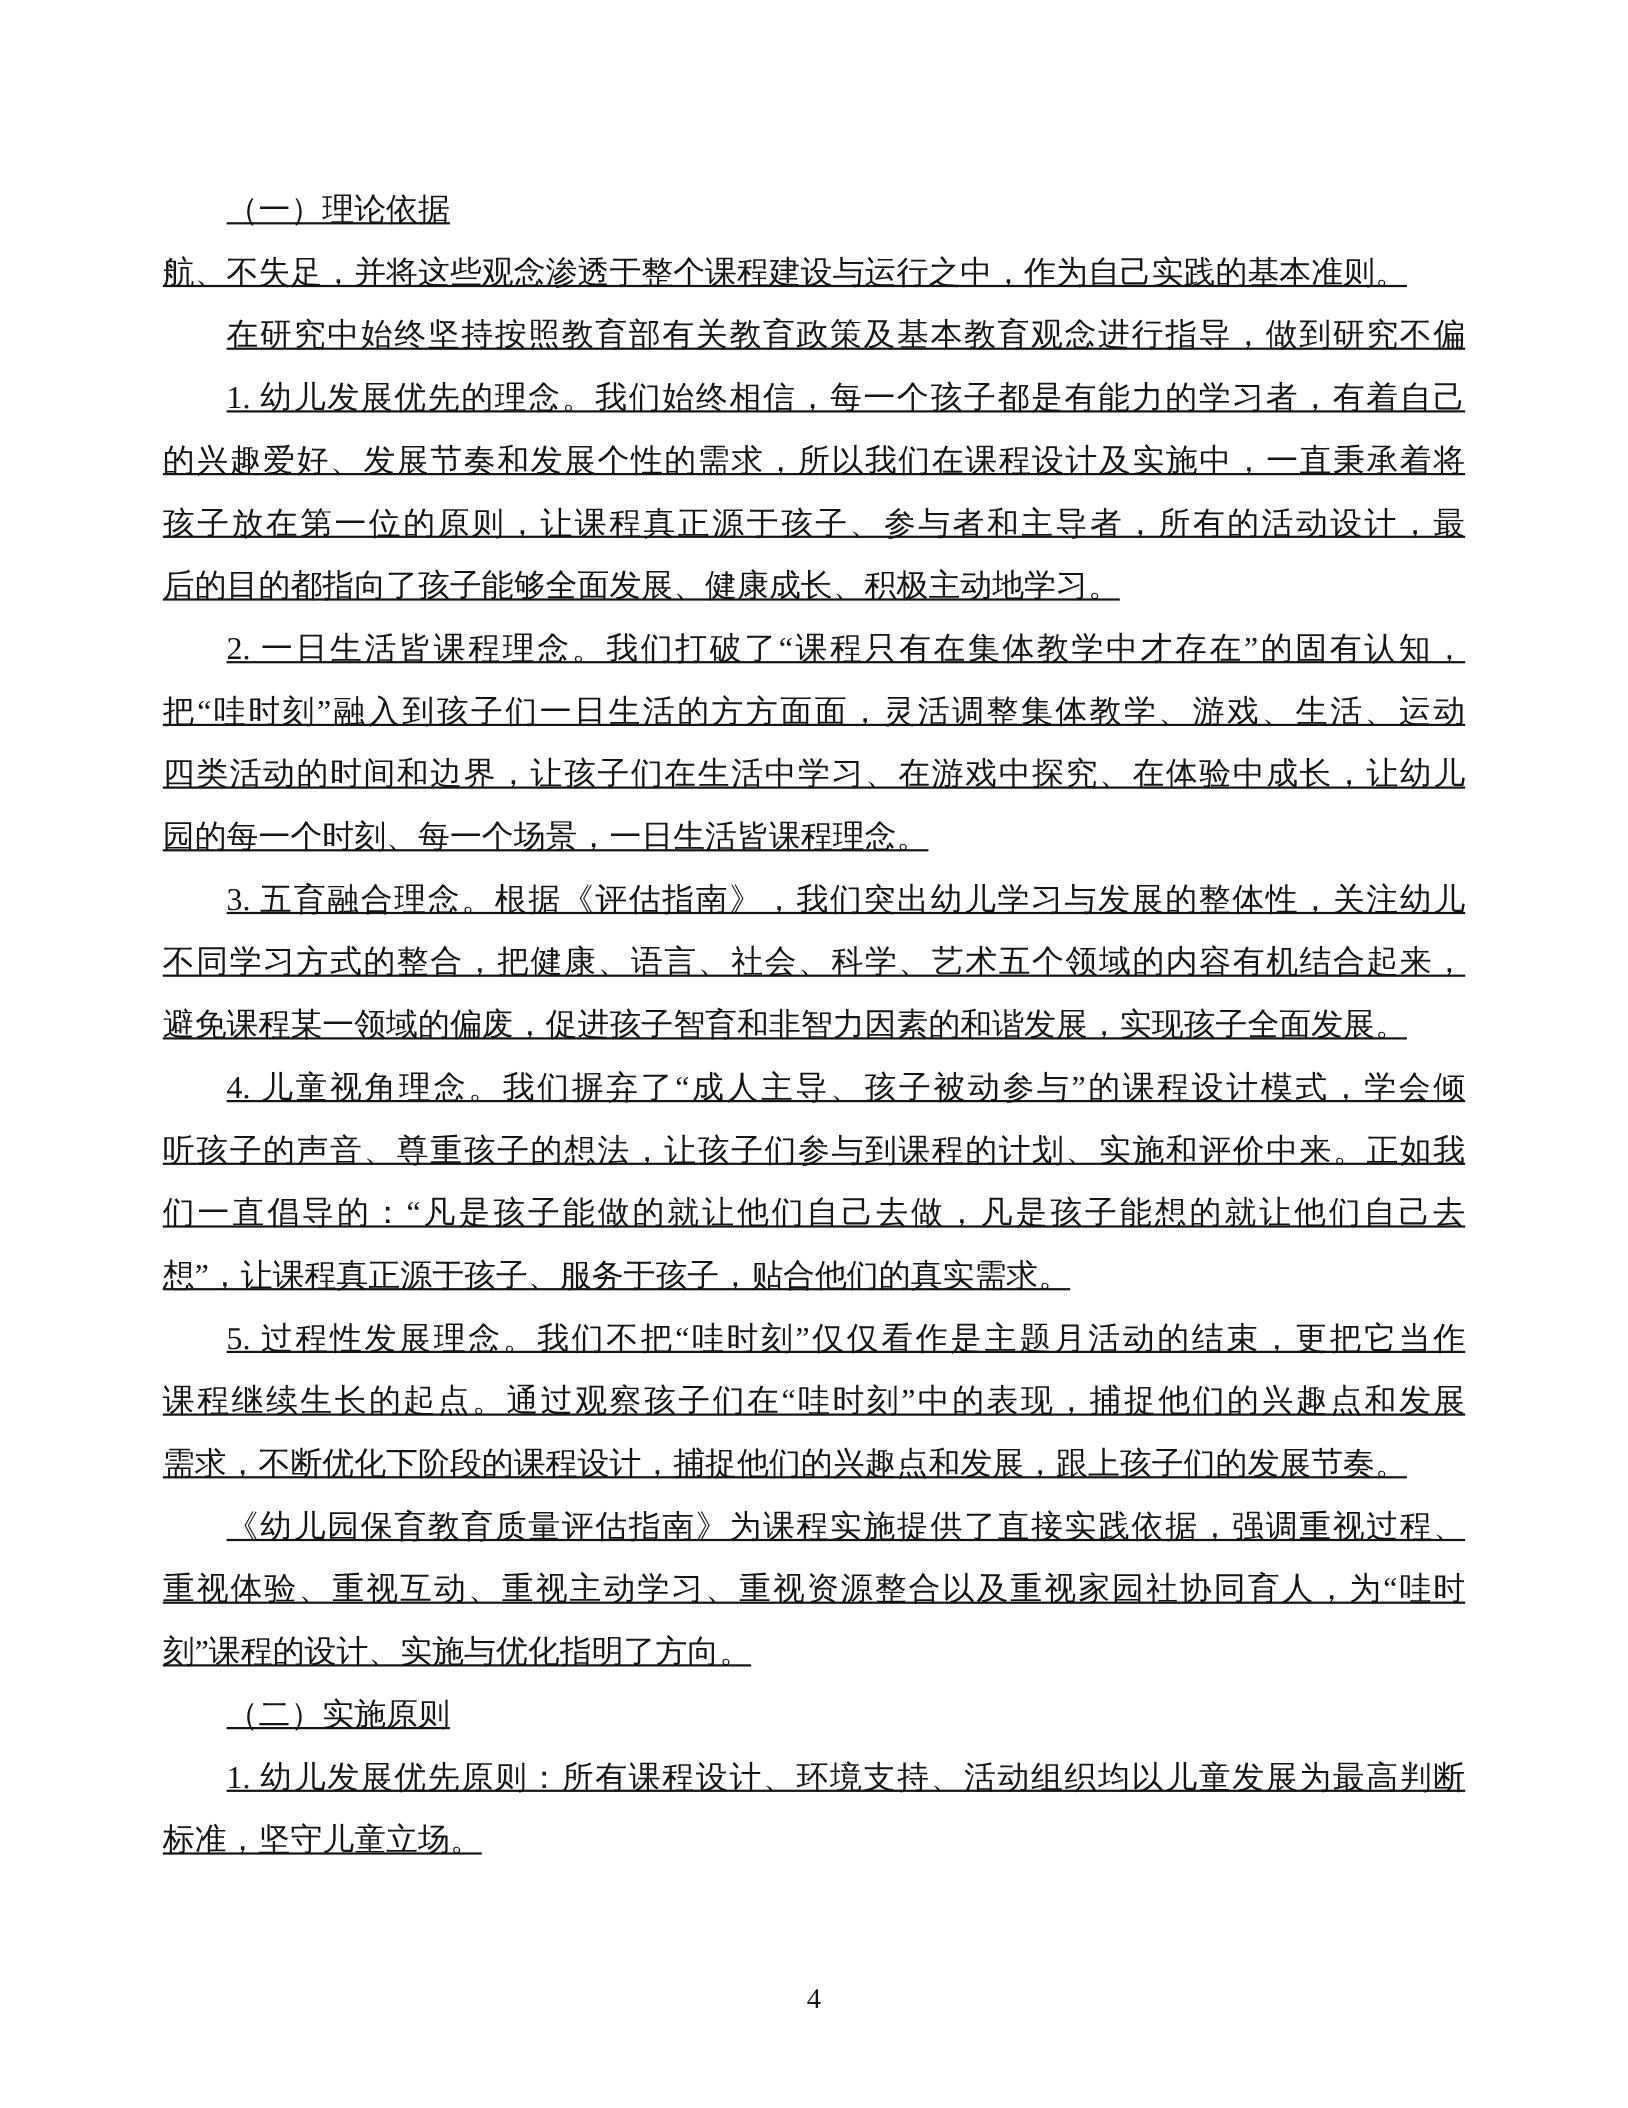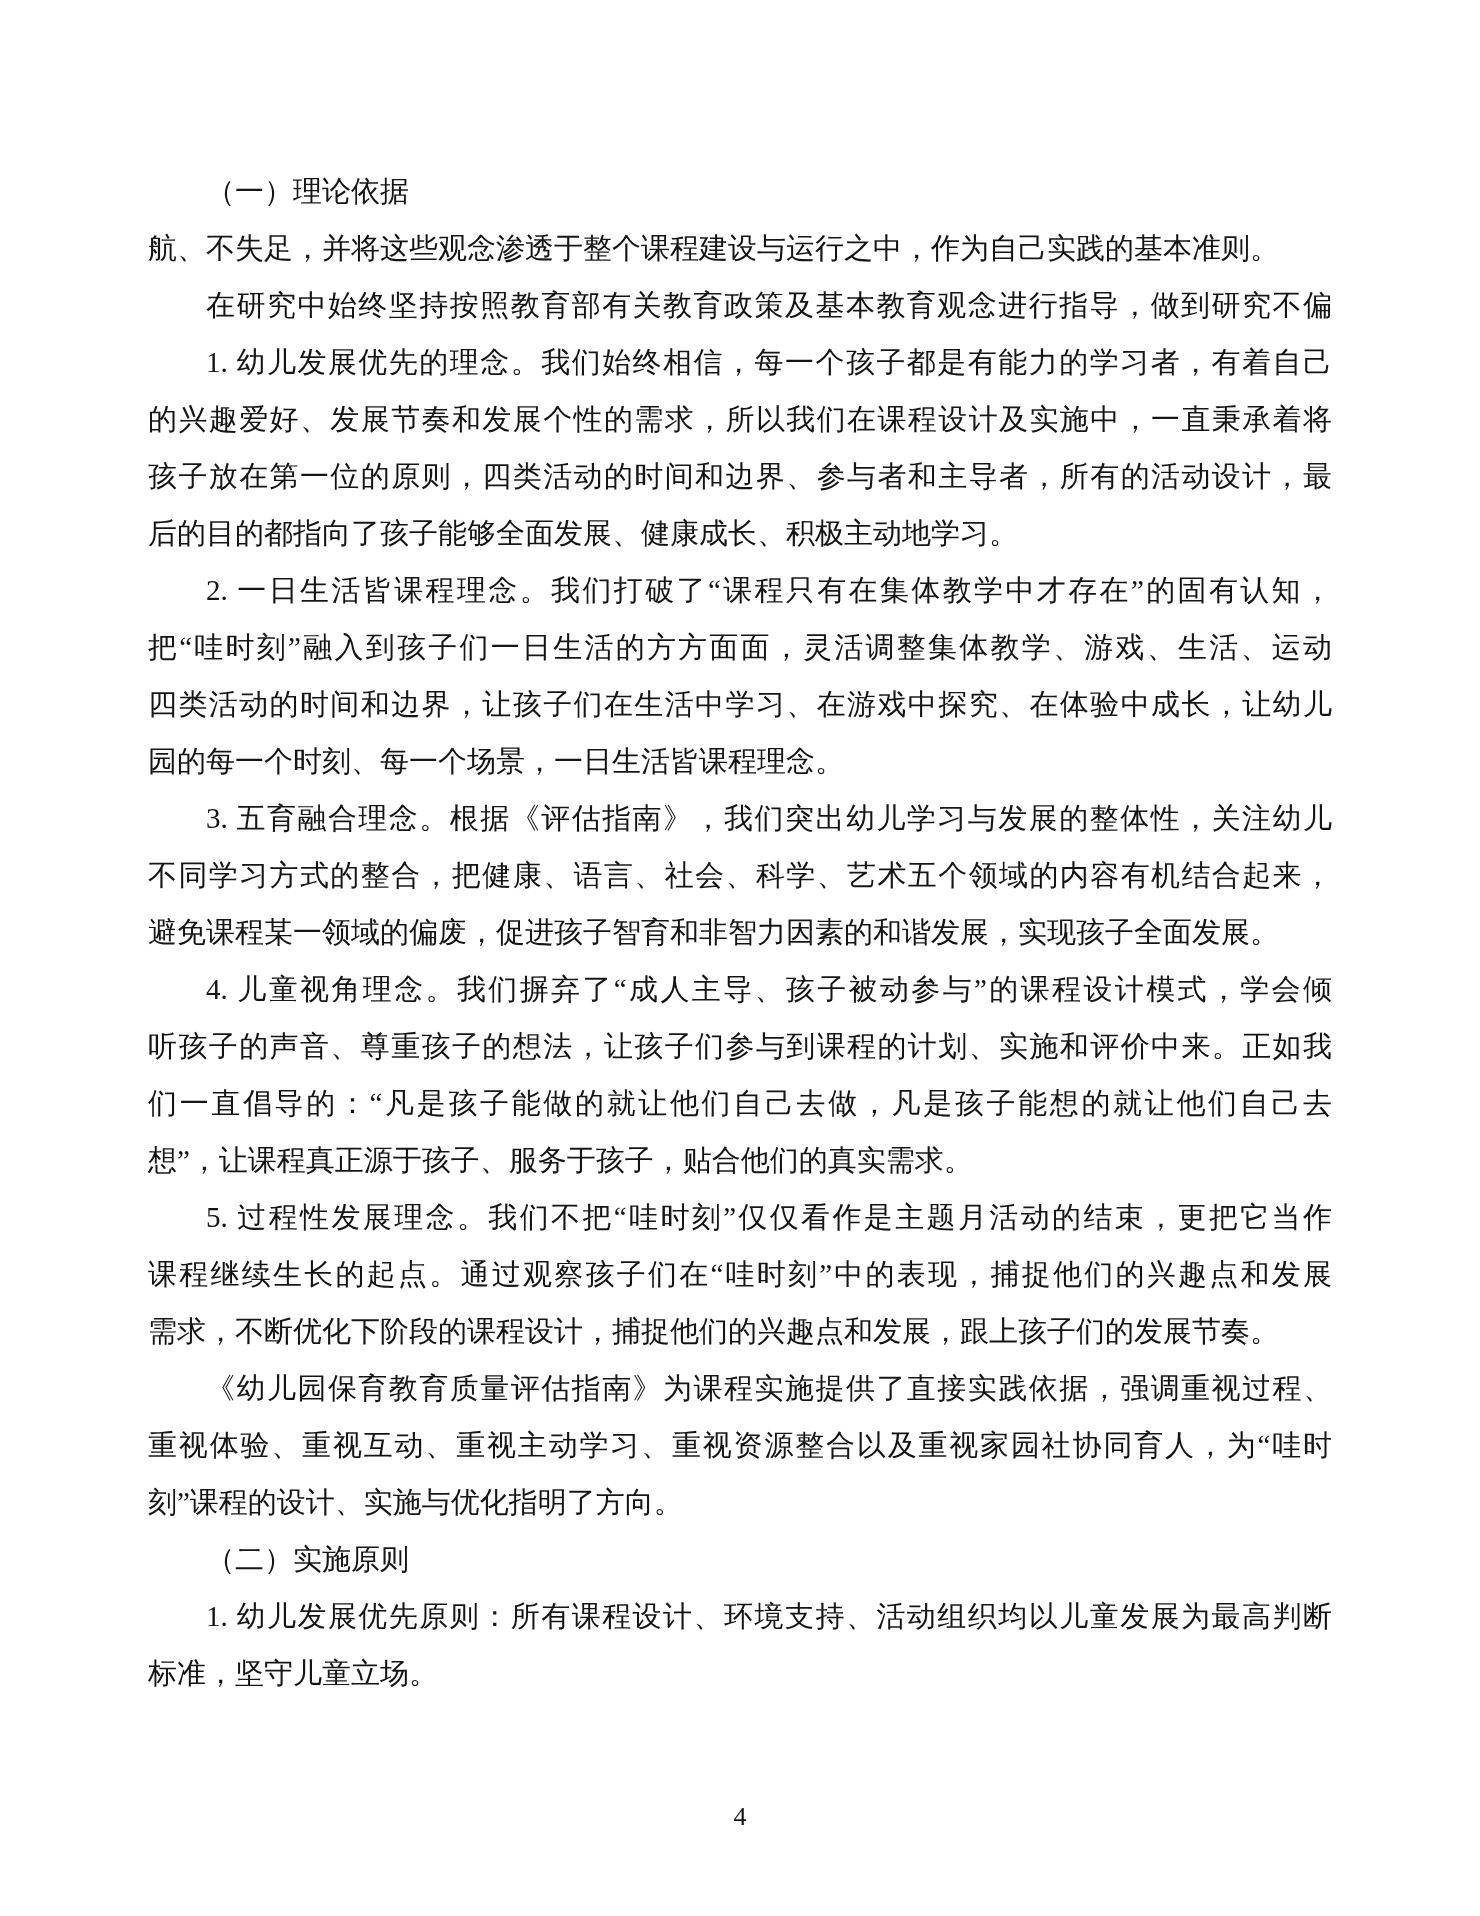--- a/index.html
+++ b/index.html
@@ -11,21 +11,21 @@
     font-family: "Liberation Serif", "DejaVu Serif", serif;
     color: #141414;
     overflow: hidden;
   }
   .text-body {
     position: absolute;
     left: 148px;
     top: 163px;
     width: 1184px;
   }
-  .block { margin: 0; padding: 0; }
+  .block { margin: 0; padding: 0; text-decoration: underline; }
   .line {
     font-size: 29px;
     line-height: 57px;
     text-align: justify;
     text-align-last: justify;
   }
   .line.first { padding-left: 58px; }
   .line.end {
     text-align: left;
     text-align-last: left;
@@ -47,21 +47,21 @@
     <div class="block">
       <div class="line first end">（一）理论依据</div>
     </div>
     <div class="block">
       <div class="line end">航、不失足，并将这些观念渗透于整个课程建设与运行之中，作为自己实践的基本准则。</div>
       <div class="line first">在研究中始终坚持按照教育部有关教育政策及基本教育观念进行指导，做到研究不偏</div>
     </div>
     <div class="block">
       <div class="line first">1. 幼儿发展优先的理念。我们始终相信，每一个孩子都是有能力的学习者，有着自己</div>
       <div class="line">的兴趣爱好、发展节奏和发展个性的需求，所以我们在课程设计及实施中，一直秉承着将</div>
-      <div class="line">孩子放在第一位的原则，四类活动的时间和边界、参与者和主导者，所有的活动设计，最</div>
+      <div class="line">孩子放在第一位的原则，让课程真正源于孩子、参与者和主导者，所有的活动设计，最</div>
       <div class="line end">后的目的都指向了孩子能够全面发展、健康成长、积极主动地学习。</div>
     </div>
     <div class="block">
       <div class="line first">2. 一日生活皆课程理念。我们打破了“课程只有在集体教学中才存在”的固有认知，</div>
       <div class="line">把“哇时刻”融入到孩子们一日生活的方方面面，灵活调整集体教学、游戏、生活、运动</div>
       <div class="line">四类活动的时间和边界，让孩子们在生活中学习、在游戏中探究、在体验中成长，让幼儿</div>
       <div class="line end">园的每一个时刻、每一个场景，一日生活皆课程理念。</div>
     </div>
     <div class="block">
       <div class="line first">3. 五育融合理念。根据《评估指南》，我们突出幼儿学习与发展的整体性，关注幼儿</div>

